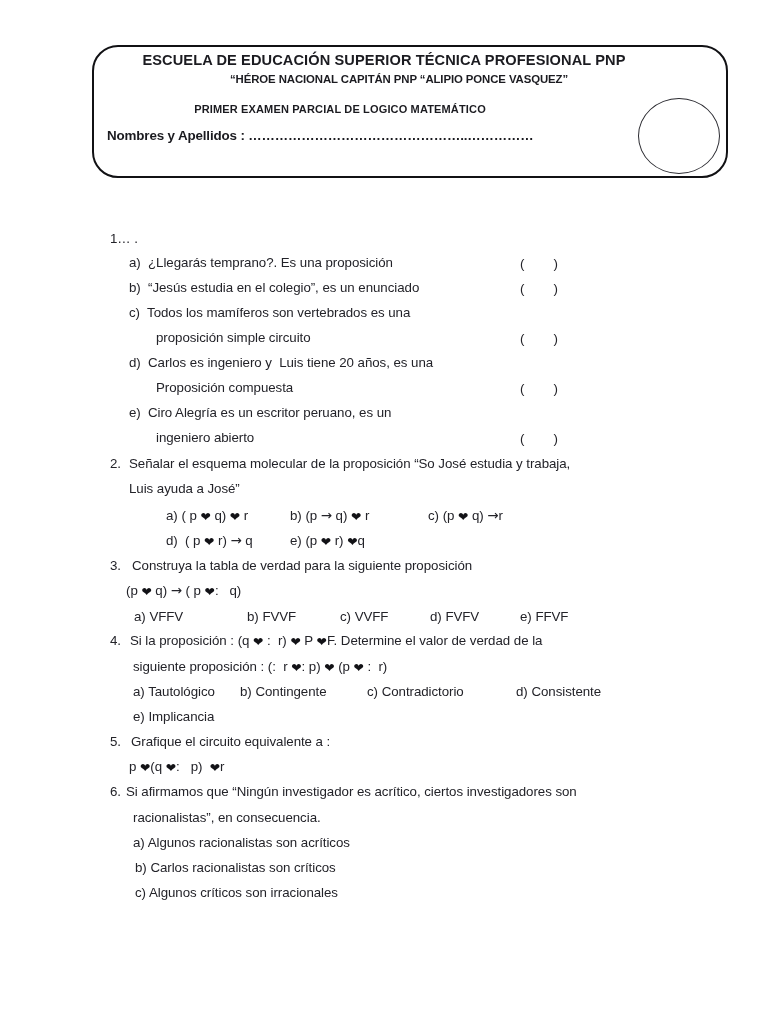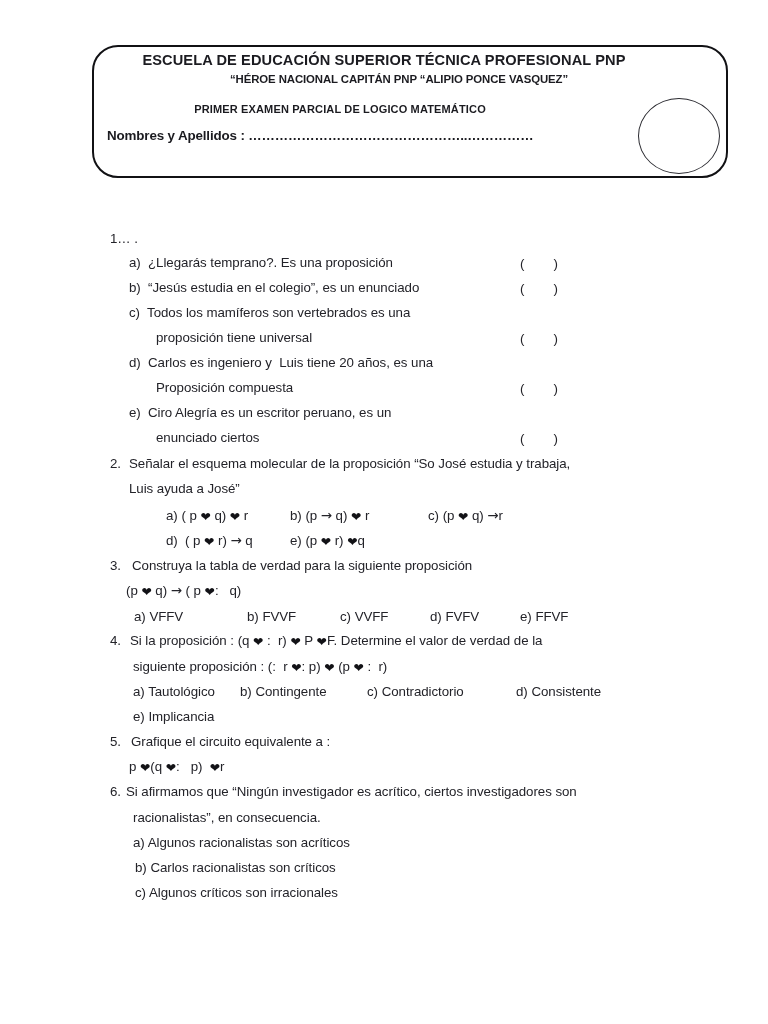--- a/index.html
+++ b/index.html
@@ -158,29 +158,29 @@
 
     <div class="q-row q-num" style="top:232px">1… .</div>
 
     <div class="q-row q-sub" style="top:256px"><span>a)</span><span>  </span><span>¿Llegarás temprano?. Es una proposición</span></div>
     <div class="blank-paren" style="left:520px; top:256px">(        )</div>
 
     <div class="q-row q-sub" style="top:281px"><span>b)</span><span>  </span><span>“Jesús estudia en el colegio”, es un enunciado</span></div>
     <div class="blank-paren" style="left:520px; top:281px">(        )</div>
 
     <div class="q-row q-sub" style="top:306px"><span>c)</span><span>  </span><span>Todos los mamíferos son vertebrados es una</span></div>
-    <div class="q-row q-indent2" style="top:331px">proposición tiene universal</div>
+    <div class="q-row q-indent2" style="top:331px">proposición simple circuito</div>
     <div class="blank-paren" style="left:520px; top:331px">(        )</div>
 
     <div class="q-row q-sub" style="top:356px"><span>d)</span><span>  </span><span>Carlos es ingeniero y  Luis tiene 20 años, es una</span></div>
     <div class="q-row q-indent2" style="top:381px">Proposición compuesta</div>
     <div class="blank-paren" style="left:520px; top:381px">(        )</div>
 
     <div class="q-row q-sub" style="top:406px"><span>e)</span><span>  </span><span>Ciro Alegría es un escritor peruano, es un</span></div>
-    <div class="q-row q-indent2" style="top:431px">enunciado ciertos</div>
+    <div class="q-row q-indent2" style="top:431px">ingeniero abierto</div>
     <div class="blank-paren" style="left:520px; top:431px">(        )</div>
 
     <div class="q-row" style="left:110px; top:457px">2.</div>
     <div class="q-row" style="left:129px; top:457px">Señalar el esquema molecular de la proposición “So José estudia y trabaja,</div>
     <div class="q-row" style="left:129px; top:482px">Luis ayuda a José”</div>
 
     <div class="q-row q-opt" style="top:509px"><span>a)</span><span> ( p <span class="gl">❤</span> q) <span class="gl">❤</span> r</span></div>
 
     <div class="q-row" style="left:290px; top:509px"><span>b)</span><span> (p <span class="ar">→</span> q) <span class="gl">❤</span> r</span></div>
 

